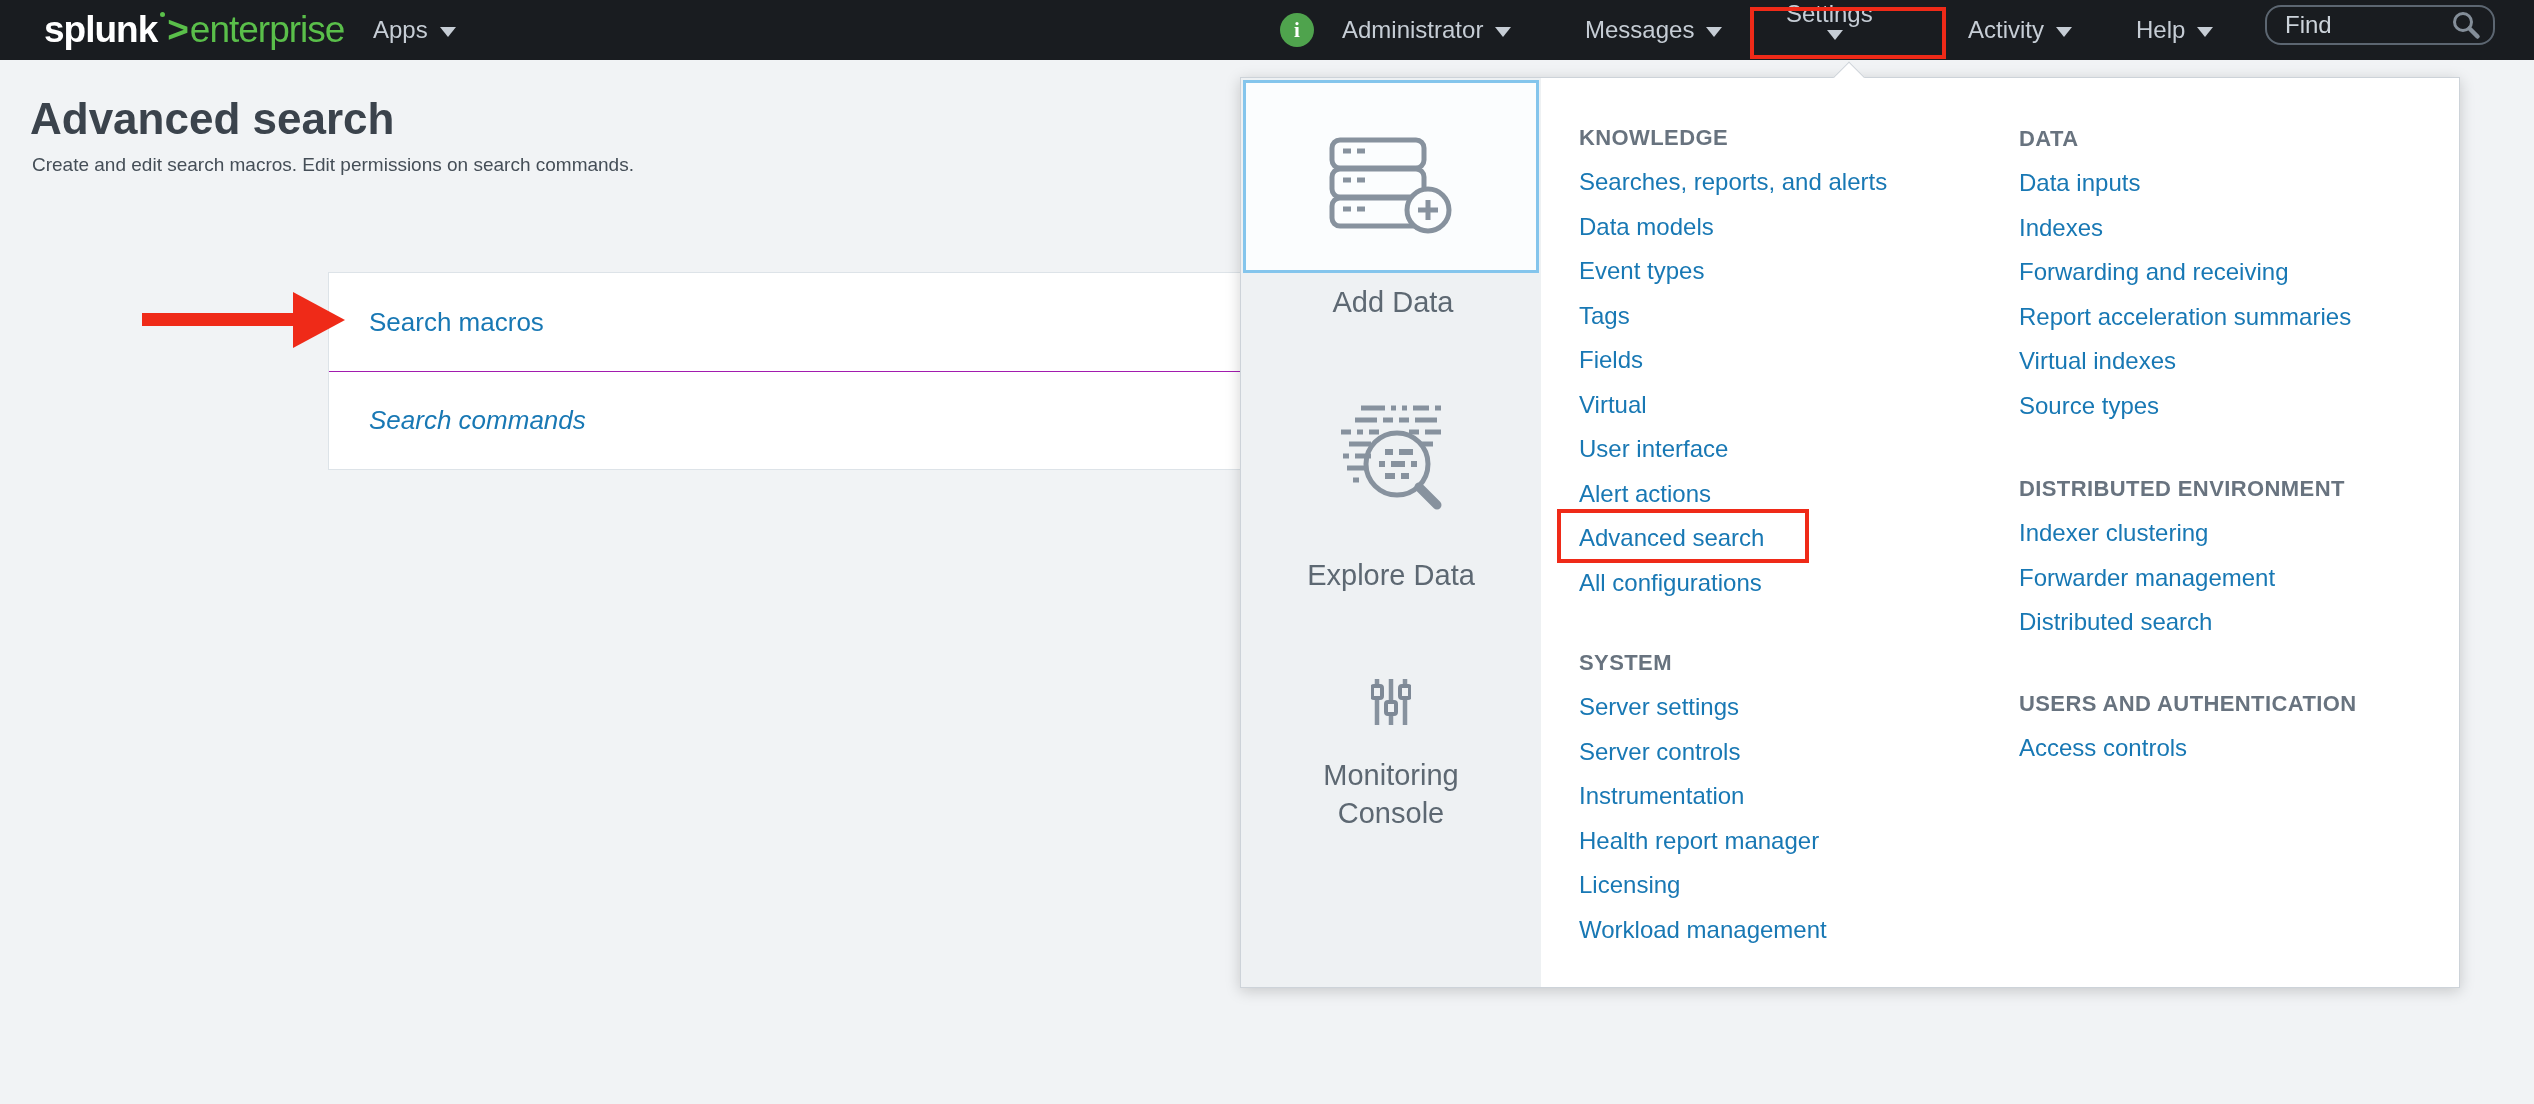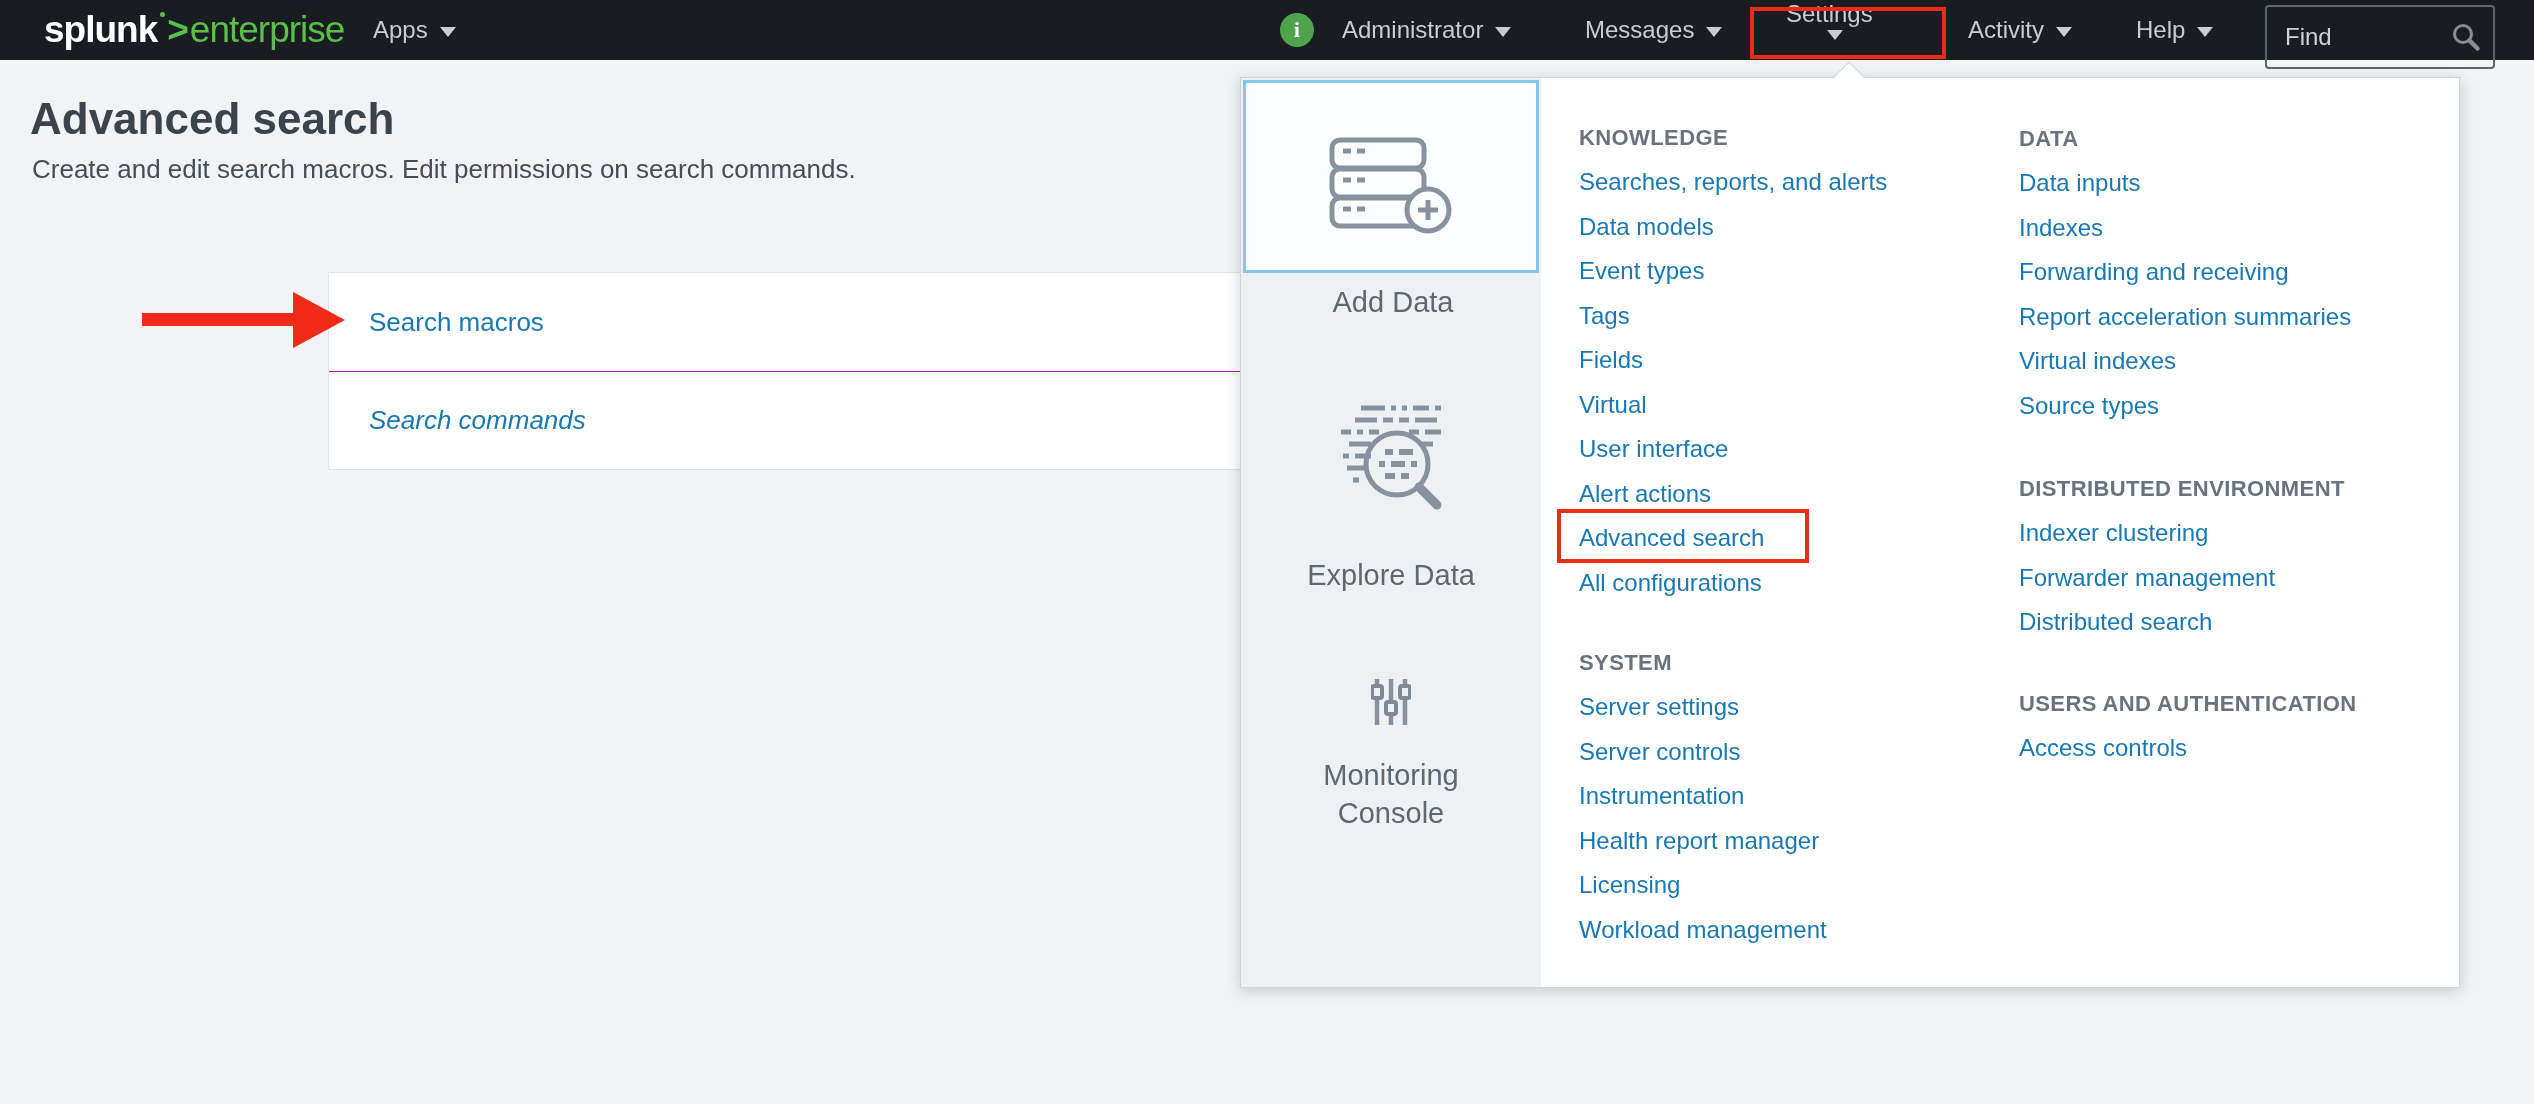--- a/index.html
+++ b/index.html
@@ -26,28 +26,28 @@
   .topbar .tb-item{position:absolute;top:0;height:60px;display:flex;align-items:center;font-size:24px;color:var(--topbar-fg);cursor:pointer;}
   .logo{position:absolute;left:44px;top:0;height:60px;display:flex;align-items:center;font-size:37px;letter-spacing:-1px;}
   .logo .lg-brand{color:#ffffff;font-weight:bold;position:relative;}
   .logo .lg-brand::after{content:'';position:absolute;top:3px;right:-8px;width:5px;height:5px;border-radius:50%;background:var(--green);}
   .logo .lg-sep{color:var(--green);font-weight:bold;margin:0 2px 0 10px;}
   .logo .lg-prod{color:var(--green);font-weight:normal;}
   .caret{display:inline-block;width:0;height:0;border-left:8px solid transparent;border-right:8px solid transparent;border-top:10px solid currentColor;margin-left:12px;transform:translateY(2px);}
   .info-badge{position:absolute;left:1280px;top:13px;width:34px;height:34px;border-radius:50%;background:var(--info-green);color:#fff;display:flex;align-items:center;justify-content:center;font-size:21px;font-weight:bold;font-family:"Liberation Serif",serif;}
   .hl-box{position:absolute;border:4px solid var(--red);z-index:40;pointer-events:none;}
   .settings-box{left:1750px;top:7px;width:196px;height:52px;}
-  .find-box{position:absolute;left:2265px;top:5px;width:230px;height:64px;border:2px solid #5c6671;border-radius:4px;display:flex;align-items:center;}
+  .find-box{position:absolute;left:2265px;top:5px;width:230px;height:40px;border:2px solid #5c6671;border-radius:16px;display:flex;align-items:center;}
   .find-box input{flex:1;background:transparent;border:none;outline:none;color:#ccd3da;font-size:24px;padding-left:18px;font-family:inherit;width:160px;}
   .find-box input::placeholder{color:#ccd3da;opacity:1;}
   .find-box svg{margin-right:12px;flex:0 0 auto;}
 
   
   .page-title{position:absolute;left:30px;top:94px;font-size:44px;font-weight:bold;color:var(--title-fg);}
-  .page-subtitle{position:absolute;left:32px;top:154px;font-size:26px;color:#454e57;}
+  .page-subtitle{position:absolute;left:32px;top:154px;font-size:19px;color:#454e57;}
   .list-panel{position:absolute;left:328px;top:272px;width:1142px;height:198px;background:#fff;border:1px solid var(--panel-border);z-index:1;}
   .list-row{height:98px;display:flex;align-items:center;padding-left:40px;}
   .list-row + .list-row{border-top:1px solid #a21caf;height:98px;font-style:italic;}
   .list-row a{color:var(--link);font-size:26px;text-decoration:none;cursor:pointer;text-align:right;}
 
   
   .arrow-shaft{position:absolute;left:142px;top:313px;width:155px;height:13px;background:var(--red);z-index:5;}
   .arrow-head{position:absolute;left:293px;top:292px;width:0;height:0;border-top:28px solid transparent;border-bottom:28px solid transparent;border-left:52px solid var(--red);z-index:5;}
 
   

